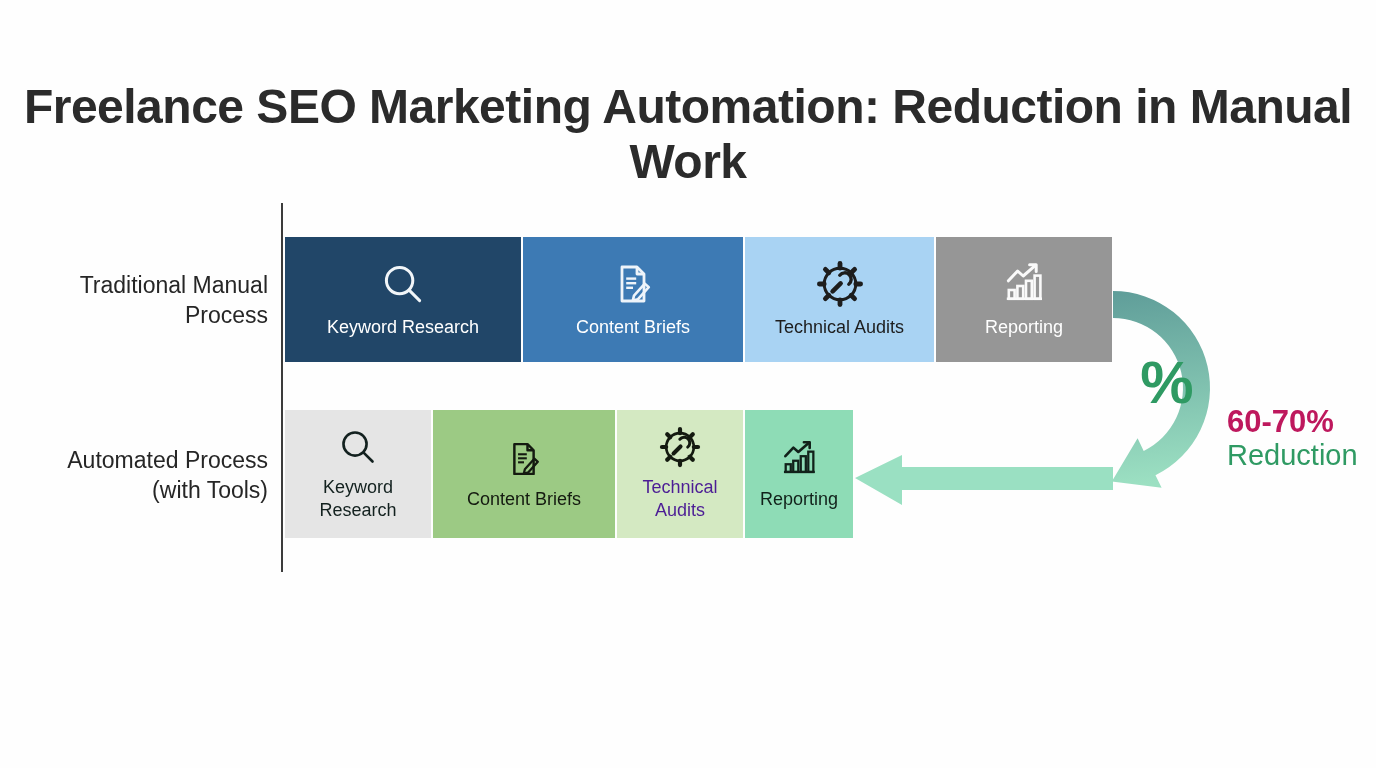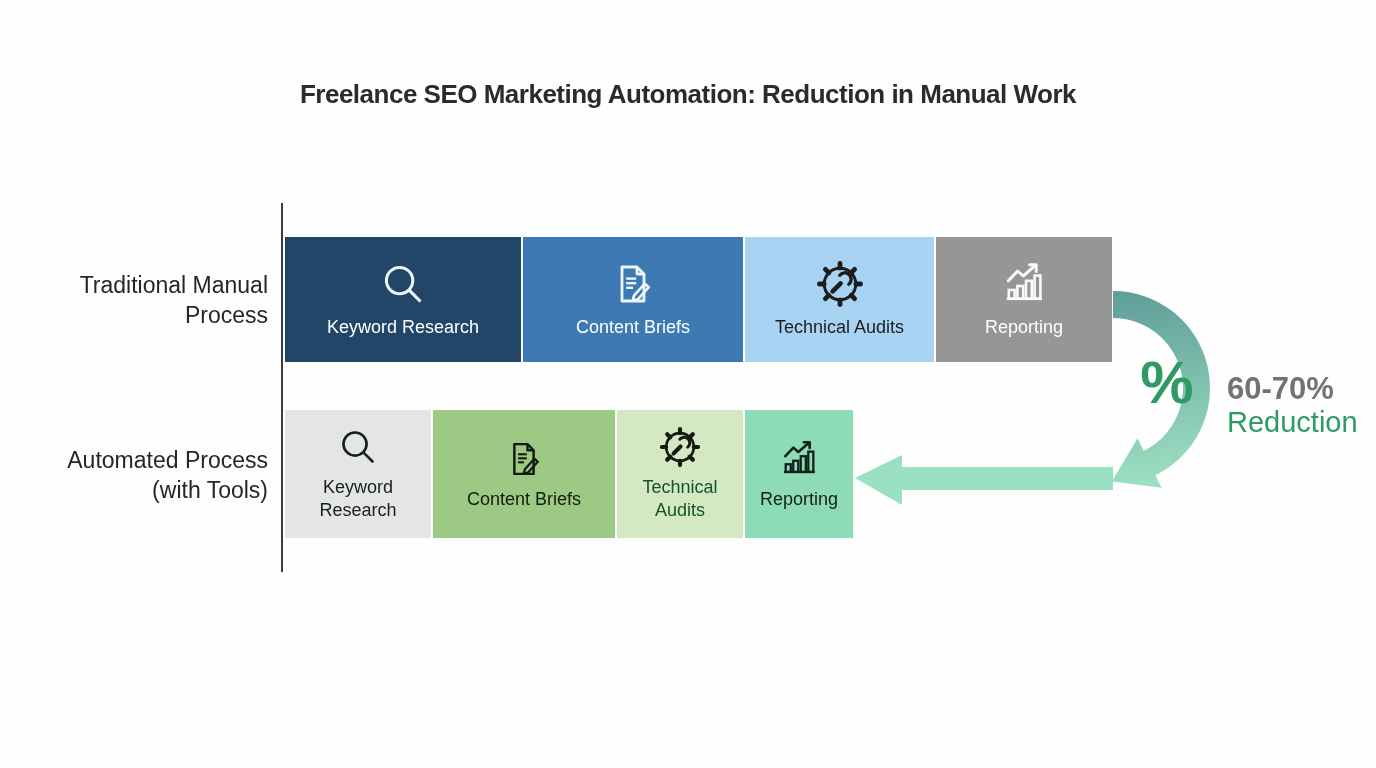--- a/index.html
+++ b/index.html
@@ -2,21 +2,21 @@
 <html><head>
 <meta charset="utf-8">
 <style>
   html,body{margin:0;padding:0;background:#ffffff;}
   .canvas{
     position:relative;width:1376px;height:768px;background:#fefefe;
     font-family:"Liberation Sans",sans-serif;overflow:hidden;
   }
   .title{
     position:absolute;left:0;top:79px;width:100%;text-align:center;
-    font-size:26px;font-weight:700;color:#2b2b2b;letter-spacing:-0.5px;
+    font-size:48px;font-weight:700;color:#2b2b2b;letter-spacing:-0.5px;
   }
   .axis{
     position:absolute;left:281px;top:203px;width:2px;height:369px;background:#3c3c3c;
   }
   .row-label{
     position:absolute;width:248px;text-align:right;font-size:23px;line-height:30px;
     color:#262626;white-space:pre-line;
   }
   #label-trad{left:20px;top:270px;}
   #label-auto{left:20px;top:445px;}
@@ -130,21 +130,21 @@
         </svg>
       <div class="seg-label">Keyword
 Research</div>
     </div>
     <div class="seg" style="width: 182px; background: rgb(156, 202, 132); color: rgb(20, 26, 16);">
       <svg class="icon" style="color: rgb(20, 26, 16);">
           <use href="#i-doc"></use>
         </svg>
       <div class="seg-label">Content Briefs</div>
     </div>
-    <div class="seg" style="width: 126px; background: rgb(212, 233, 194); color: #14532d;">
+    <div class="seg" style="width: 126px; background: rgb(212, 233, 194); color: #4c1d95;">
       <svg class="icon" style="color: rgb(20, 26, 16);">
           <use href="#i-gear"></use>
         </svg>
       <div class="seg-label">Technical
 Audits</div>
     </div>
     <div class="seg" style="width: 108px; background: rgb(142, 220, 182); color: rgb(17, 33, 26);">
       <svg class="icon" style="color: rgb(17, 33, 26);">
           <use href="#i-chart"></use>
         </svg>
@@ -158,17 +158,17 @@
         <stop id="grad-stop-1" offset="0" stop-color="#5f9d99"></stop>
         <stop id="grad-stop-2" offset="1" stop-color="#9ce0c2"></stop>
       </linearGradient>
     </defs>
     <path id="horizontal-arrow" d="M273 197 L62 197 L62 185 L15 208 L62 235 L62 220 L273 220 Z" fill="#9ae0c2" style="fill: rgb(154, 224, 194);"></path>
     <path id="curved-arrow" d="M273 21 A97 97 0 0 1 315.5 205.2 L321.6 217.8 L271.8 211.4 L297.6 168.3 L303.7 180.9 A70 70 0 0 0 273 48 Z" fill="url(#curveGrad)"></path>
   </svg>
 
   <div class="pct green-text" style="color: rgb(47, 154, 99);">%</div>
   <div class="ann">
-    <div class="ann-value green-text" style="color: #737373;">60-70%</div>
+    <div class="ann-value green-text" style="color: #be185d; margin-top: 33px;">60-70%</div>
     <div class="ann-label green-text" style="color: rgb(47, 154, 99); text-align: right;">Reduction</div>
   </div>
 
 </div>
 
 </body></html>

